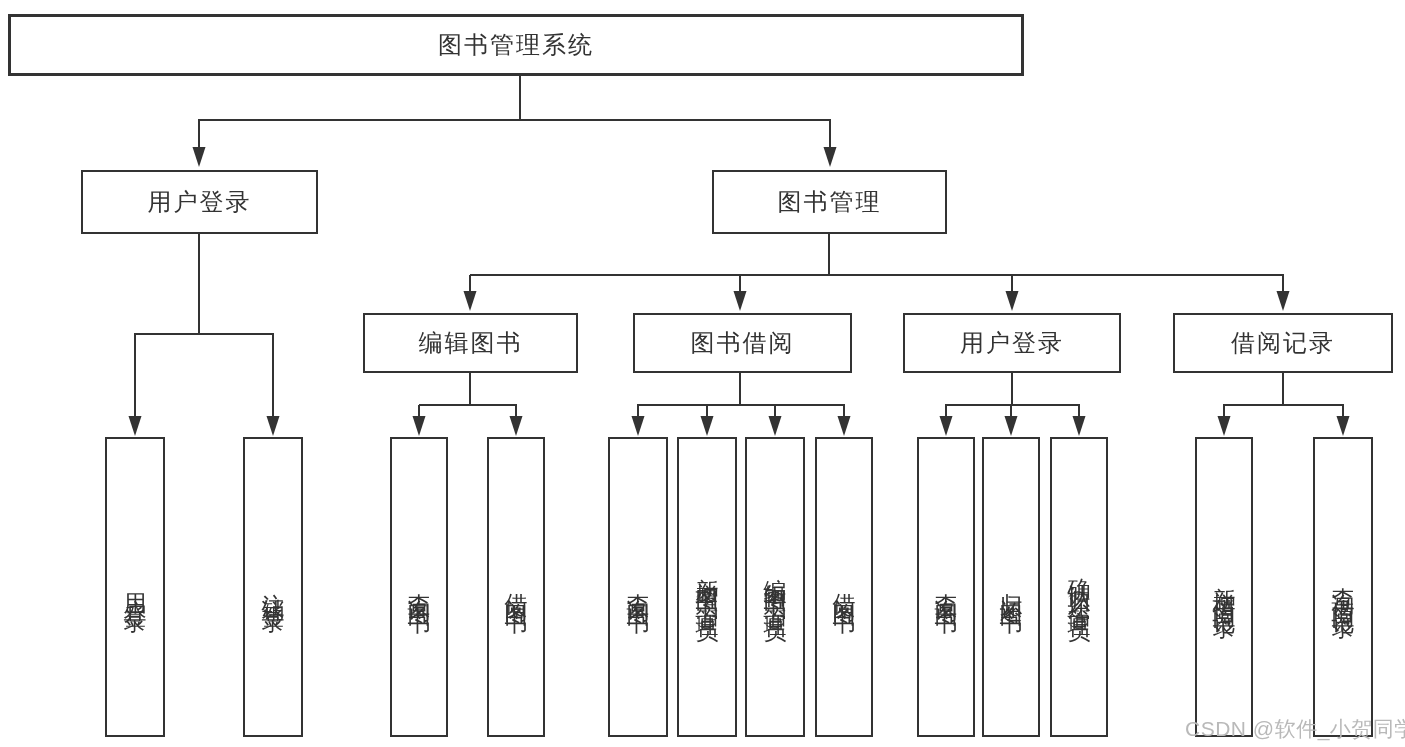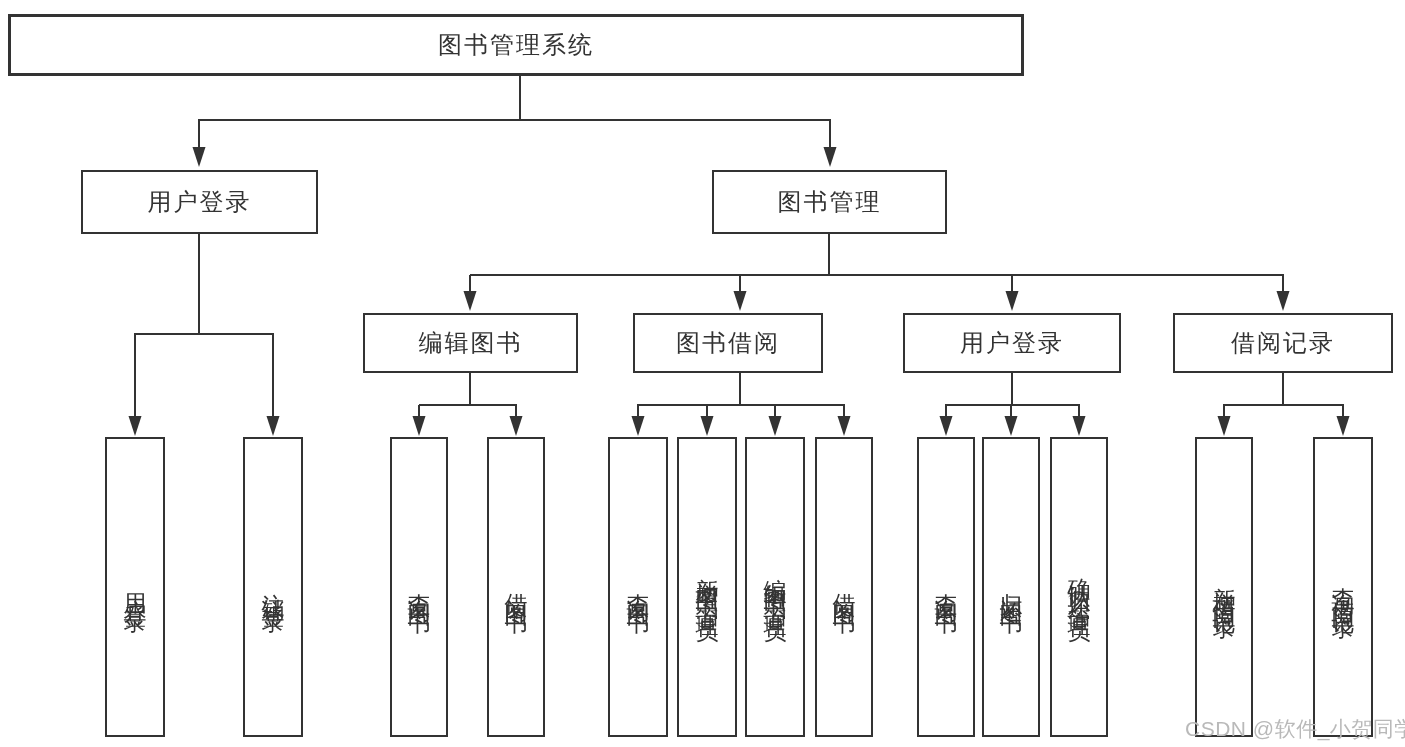--- a/index.html
+++ b/index.html
@@ -126,21 +126,21 @@
   <div class="node hnode" style="left:81px;top:170px;width:237px;height:64px;">
     <span>用户登录</span>
   </div>
   <div class="node hnode" style="left:712px;top:170px;width:235px;height:64px;">
     <span>图书管理</span>
   </div>
 
   <div class="node hnode" style="left:363px;top:313px;width:215px;height:60px;">
     <span>编辑图书</span>
   </div>
-  <div class="node hnode" style="left:633px;top:313px;width:190px;height:60px;">
+  <div class="node hnode" style="left:633px;top:313px;width:219px;height:60px;">
     <span>图书借阅</span>
   </div>
   <div class="node hnode" style="left:903px;top:313px;width:218px;height:60px;">
     <span>用户登录</span>
   </div>
   <div class="node hnode" style="left:1173px;top:313px;width:220px;height:60px;">
     <span>借阅记录</span>
   </div>
 
   <div class="node vnode" style="left:105px;top:437px;width:60px;height:300px;">

